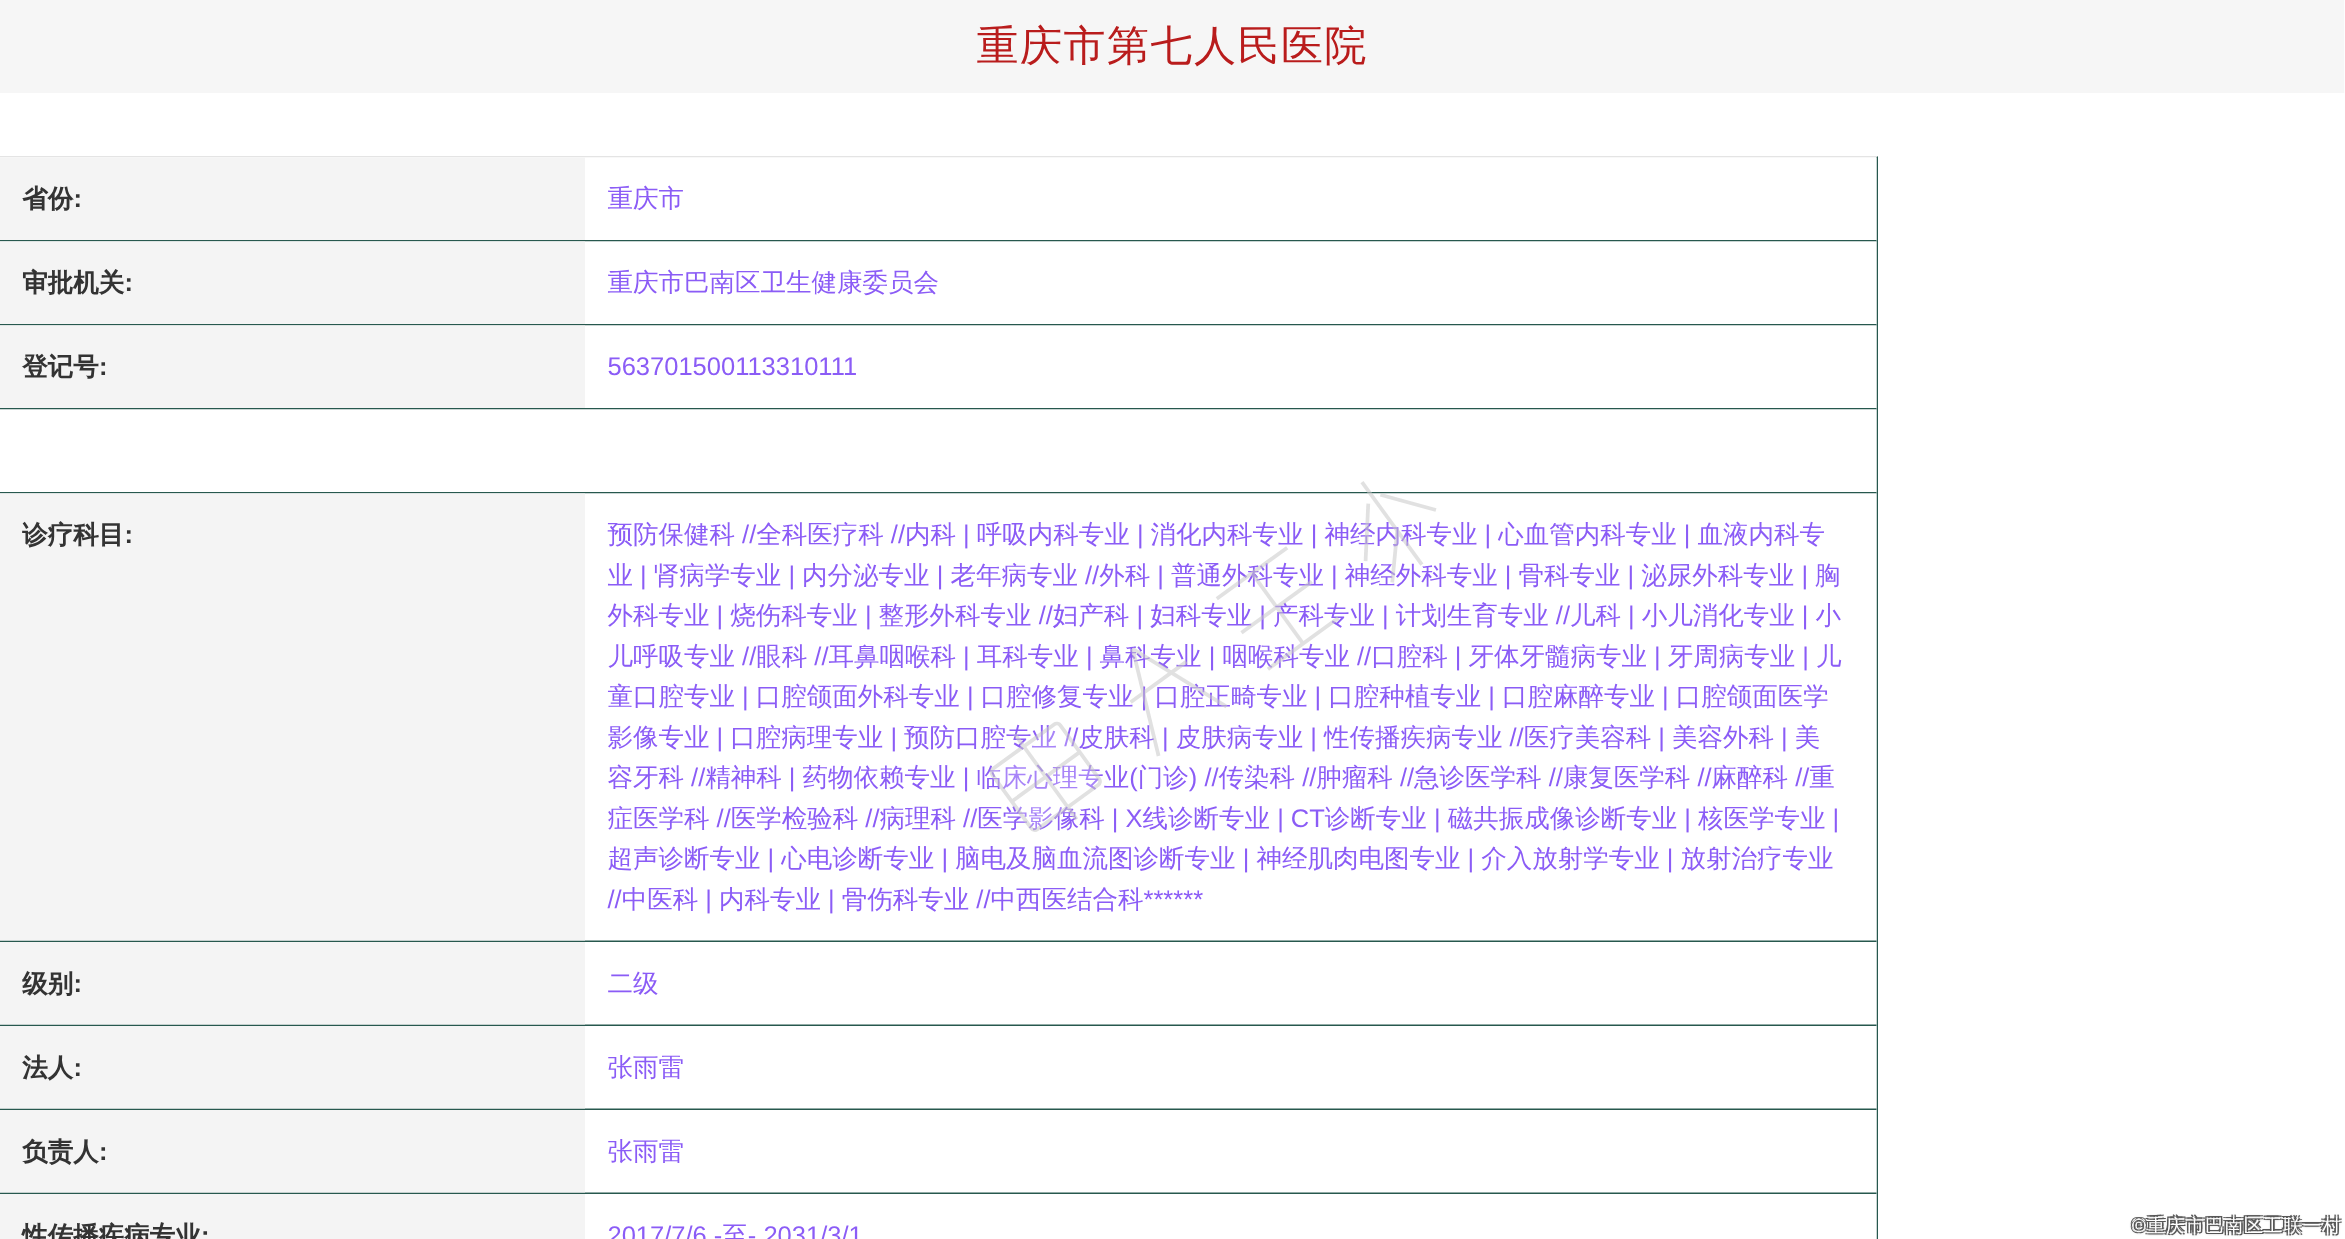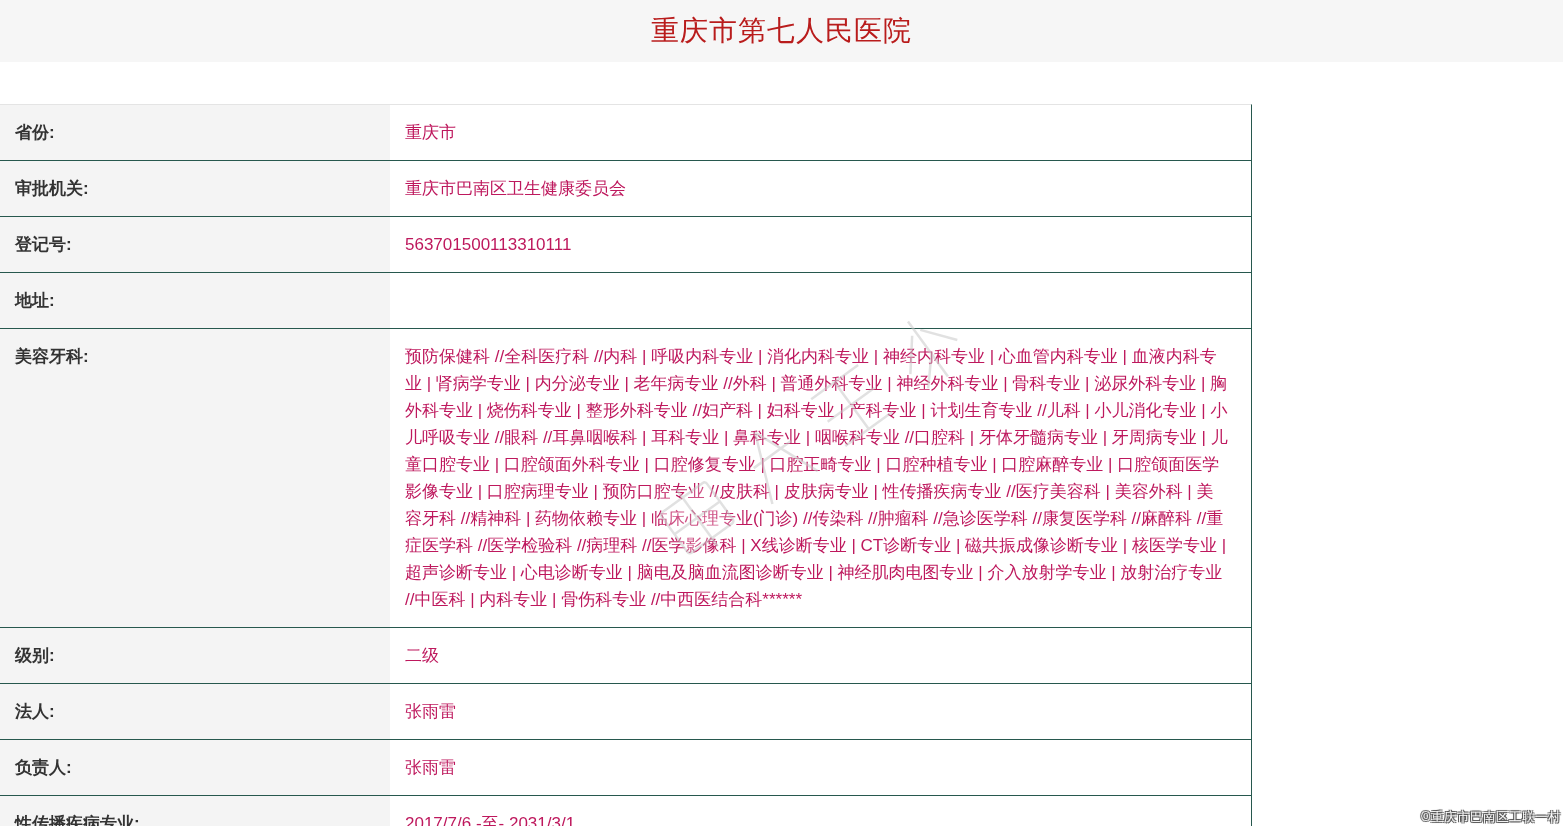--- a/index.html
+++ b/index.html
@@ -9,21 +9,21 @@
   
   .title-bar { height:62px; background:#f6f6f6; display:flex; align-items:center; justify-content:center; }
   .title { font-size:28px; font-weight:400; color:#b91c1c; letter-spacing:1px; }
 
   
   .info-table { position:absolute; top:104px; left:0; width:1252px;
     border-top:1px solid #e4e4e4; border-right:1px solid #27584e; }
   .row { display:flex; min-height:56px; border-bottom:1px solid #27584e; background:#ffffff; }
   .cell { display:flex; align-items:center; font-size:17px; line-height:27px; }
   .cell.label { flex:0 0 390px; background:#f4f4f4; padding:0 15px; font-weight:bold; color:#333; }
-  .cell.value { flex:1; padding:0 22px 0 15px; color:#be185d; }
+  .cell.value { flex:1; padding:0 22px 0 15px; color:#8b5cf6; }
   .row.tall .cell { align-items:flex-start; padding-top:14px; padding-bottom:14px; }
   .row.tall .cell.value { display:block; }
 
   
   .watermark { position:absolute; left:605px; top:270px; width:440px; height:310px;
     pointer-events:none; opacity:0.55; }
   .watermark svg { width:100%; height:100%; }
   .wm-stroke { fill:rgba(255,255,255,0.45); stroke:#c9c9c9; stroke-width:2.5; }
   .wm-line { stroke:#c9c9c9; stroke-width:2.5; fill:none; }
 
@@ -46,24 +46,23 @@
   </div>
   <div class="row">
     <div class="cell label">审批机关:</div>
     <div class="cell value">重庆市巴南区卫生健康委员会</div>
   </div>
   <div class="row">
     <div class="cell label">登记号:</div>
     <div class="cell value">563701500113310111</div>
   </div>
   <div class="row">
-    <div class="cell label">地址:</div>
   </div>
   <div class="row tall">
-    <div class="cell label">美容牙科:</div>
+    <div class="cell label">诊疗科目:</div>
     <div class="cell value">预防保健科 //全科医疗科 //内科 | 呼吸内科专业 | 消化内科专业 | 神经内科专业 | 心血管内科专业 | 血液内科专业 | 肾病学专业 | 内分泌专业 | 老年病专业 //外科 | 普通外科专业 | 神经外科专业 | 骨科专业 | 泌尿外科专业 | 胸外科专业 | 烧伤科专业 | 整形外科专业 //妇产科 | 妇科专业 | 产科专业 | 计划生育专业 //儿科 | 小儿消化专业 | 小儿呼吸专业 //眼科 //耳鼻咽喉科 | 耳科专业 | 鼻科专业 | 咽喉科专业 //口腔科 | 牙体牙髓病专业 | 牙周病专业 | 儿童口腔专业 | 口腔颌面外科专业 | 口腔修复专业 | 口腔正畸专业 | 口腔种植专业 | 口腔麻醉专业 | 口腔颌面医学影像专业 | 口腔病理专业 | 预防口腔专业 //皮肤科 | 皮肤病专业 | 性传播疾病专业 //医疗美容科 | 美容外科 | 美容牙科 //精神科 | 药物依赖专业 | 临床心理专业(门诊) //传染科 //肿瘤科 //急诊医学科 //康复医学科 //麻醉科 //重症医学科 //医学检验科 //病理科 //医学影像科 | X线诊断专业 | CT诊断专业 | 磁共振成像诊断专业 | 核医学专业 | 超声诊断专业 | 心电诊断专业 | 脑电及脑血流图诊断专业 | 神经肌肉电图专业 | 介入放射学专业 | 放射治疗专业 //中医科 | 内科专业 | 骨伤科专业 //中西医结合科******</div>
   </div>
   <div class="row">
     <div class="cell label">级别:</div>
     <div class="cell value">二级</div>
   </div>
   <div class="row">
     <div class="cell label">法人:</div>
     <div class="cell value">张雨雷</div>
   </div>

